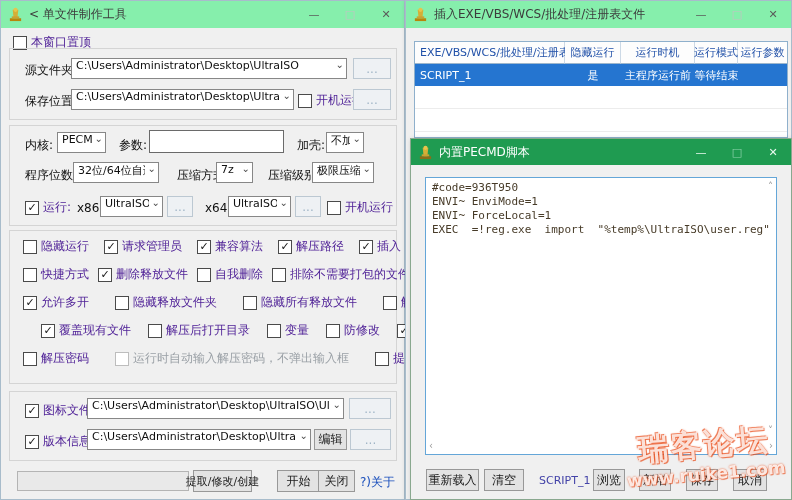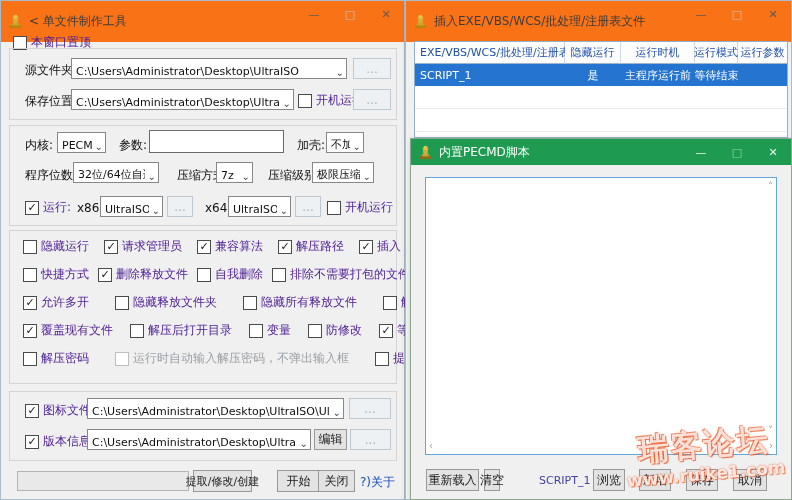--- a/index.html
+++ b/index.html
@@ -1,35 +1,35 @@
 <!DOCTYPE html>
 <html><head>
 <meta charset="utf-8">
 <style>
   html,body{margin:0;padding:0;background:#dcdcdc;}
   #stage{position:relative;width:792px;height:500px;overflow:hidden;background:#e8e8e8;
          font-family:"DejaVu Sans","Liberation Sans",sans-serif;}
   .window{position:absolute;background:#f0f0f0;border:1px solid #a8bccB;box-sizing:border-box;
           box-shadow:1px 1px 5px rgba(0,0,0,.18);}
-  .tbar{position:absolute;left:0;top:0;right:0;height:41px;background:#f97316;display:flex;
+  .tbar{position:absolute;left:0;top:0;right:0;height:27px;background:#86efac;display:flex;
         align-items:center;padding-left:7px;gap:6px;box-sizing:border-box;}
   .tbar .ttl{font-size:12px;color:#3c3c3c;white-space:nowrap;overflow:hidden;}
   .caps{position:absolute;right:0;top:0;display:flex;height:27px;}
   .cap{width:36px;height:27px;display:flex;align-items:center;justify-content:center;
        font-size:11px;color:#5a5a5a;}
   .cap.dim{color:#c3c3c3;}
   .gtb{background:#1F9B51;}
   .gtb .ttl{color:#ffffff;text-align:center;}
   .gtb ~ .caps .cap{color:#eafaf0;}
   .gtb ~ .caps .cap.dim{color:#8fd4ae;}
   .appicon{width:15px;height:15px;flex:0 0 auto;}
   .gbox{position:absolute;border:1px solid #d4d4d4;background:transparent;box-sizing:border-box;}
   .lbl{position:absolute;font-size:12px;color:#101010;white-space:nowrap;}
   .combo{position:absolute;height:21px;background:#fff;border:1px solid #878787;box-sizing:border-box;
-         display:flex;align-items:flex-end;padding:0 2px 0 4px;font-size:11px;color:#101010;}
+         display:flex;align-items:flex-start;padding:0 2px 0 4px;font-size:11px;color:#101010;}
   .combo .tx{flex:1;white-space:nowrap;overflow:hidden;}
   .combo .dd{flex:0 0 auto;color:#4a4a4a;font-size:10px;padding-left:3px;}
   .tinput{position:absolute;height:23px;background:#fff;border:1px solid #6a6a6a;box-sizing:border-box;
           font-size:11px;padding:0 3px;font-family:inherit;}
   .btn{position:absolute;height:22px;background:#e3e3e3;border:1px solid #989898;box-sizing:border-box;
        display:flex;align-items:center;justify-content:center;font-size:12px;color:#1a1a1a;white-space:nowrap;}
   .btn.pale{color:#9fb4c6;background:#eef1f4;border-color:#bcc8d2;height:21px;}
   .cb{display:flex;align-items:center;gap:4px;font-size:12px;color:#4c1d95;white-space:nowrap;}
   .cb.abs{position:absolute;}
   .cb .box{width:12px;height:12px;border:1px solid #4a4a4a;background:#fff;flex:0 0 auto;
@@ -223,21 +223,21 @@
         </span>
       <span class="cb">
           <span class="box"></span>
           <span>隐藏所有释放文件</span>
         </span>
       <span class="cb">
           <span class="box"></span>
           <span>解压前删除目标文件夹</span>
         </span>
     </div>
-    <div class="cbrow" style="left:22px;top:321px;gap:17px;">
+    <div class="cbrow" style="left:40px;top:321px;gap:17px;">
       <span class="cb on">
           <span class="box"></span>
           <span>覆盖现有文件</span>
         </span>
       <span class="cb">
           <span class="box"></span>
           <span>解压后打开目录</span>
         </span>
       <span class="cb">
           <span class="box"></span>
@@ -342,28 +342,32 @@
       </svg>
       <span class="ttl">内置PECMD脚本</span>
     </div>
     <div class="caps" style="height:26px;">
       <span class="cap" style="height:26px;">—</span>
       <span class="cap dim" style="height:26px;">□</span>
       <span class="cap" style="height:26px;">✕</span>
     </div>
 
     <div class="scripted" style="left:14px;top:38px;width:352px;height:278px;">
+      <pre>#code=936T950
+ENVI~ EnviMode=1
+ENVI~ ForceLocal=1
+EXEC  =!reg.exe  import  "%temp%\UltraISO\user.reg"</pre>
       <span class="sar" style="right:3px;top:4px;">˄</span>
       <span class="sar" style="right:3px;bottom:18px;">˅</span>
       <span class="sar" style="left:3px;bottom:3px;">‹</span>
       <span class="sar" style="right:3px;bottom:3px;">›</span>
     </div>
 
     <div class="btn" style="left:15px;top:330px;width:53px;">重新载入</div>
-    <div class="btn" style="left:73px;top:330px;width:16px;">清空</div>
+    <div class="btn" style="left:73px;top:330px;width:40px;">清空</div>
     <span class="sname" style="left:128px;top:335px;">SCRIPT_1</span>
     <div class="btn" style="left:182px;top:330px;width:32px;">浏览</div>
     <div class="btn" style="left:228px;top:330px;width:32px;">新增</div>
     <div class="btn" style="left:275px;top:330px;width:32px;">保存</div>
     <div class="btn" style="left:322px;top:330px;width:34px;">取消</div>
   </section>
 
   <div class="wm">
     <div class="l1">瑞客论坛</div>
     <div class="l2">www.ruike1.com</div>

